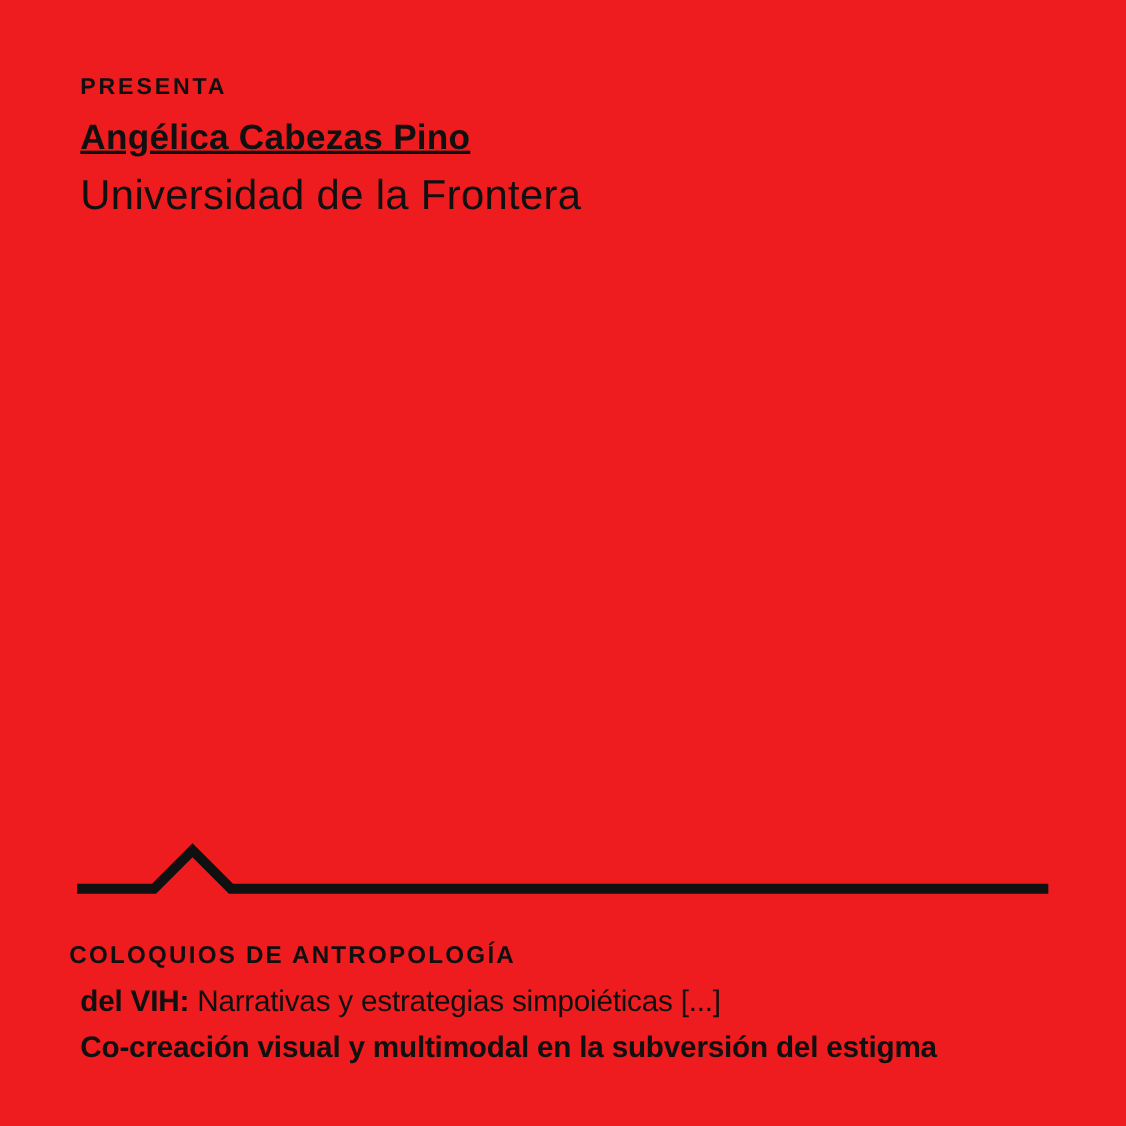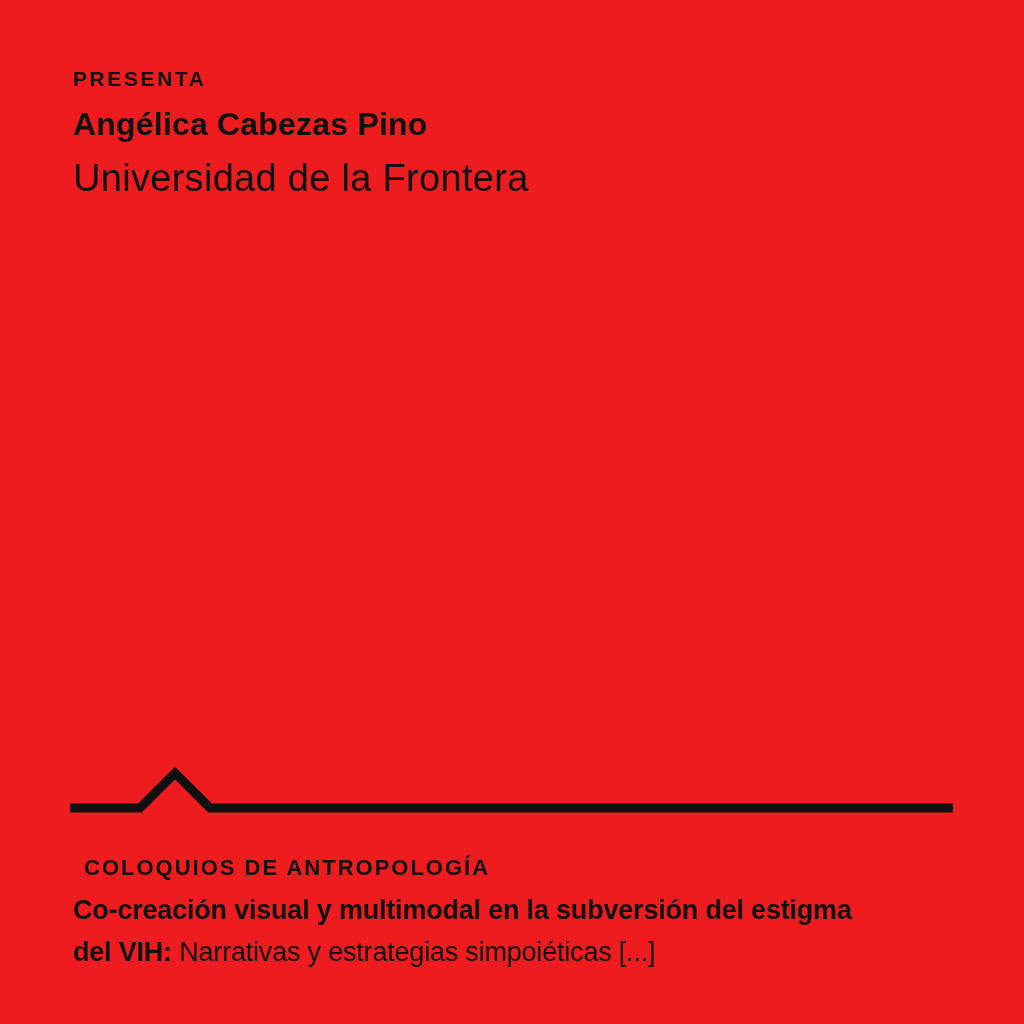--- a/index.html
+++ b/index.html
@@ -26,40 +26,41 @@
     line-height: 1.2;
   }
   .presenter-name {
     position: absolute;
     left: 73px;
     top: 105px;
     font-size: 32px;
     font-weight: 700;
     letter-spacing: 0.2px;
     line-height: 1.2;
+    text-decoration: underline;
   }
   .affiliation {
     position: absolute;
     left: 73px;
     top: 156px;
     font-size: 38px;
     font-weight: 400;
     letter-spacing: 0.3px;
     line-height: 1.2;
   }
   .divider {
     position: absolute;
     left: 66px;
     top: 758px;
     width: 892px;
     height: 60px;
   }
   .series-label {
     position: absolute;
-    left: 84px;
+    left: 63px;
     top: 855px;
     font-size: 22px;
     font-weight: 700;
     letter-spacing: 2px;
     line-height: 1.2;
   }
   .talk-title {
     position: absolute;
     left: 73px;
     top: 889px;
@@ -84,21 +85,21 @@
   <div class="affiliation">Universidad de la Frontera</div>
 
   <svg class="divider" viewBox="0 0 892 60" aria-hidden="true">
     <polyline points="4,50 74,50 109,15 144,50 887,50" fill="none" stroke="currentColor" stroke-width="9" stroke-linejoin="miter" stroke-linecap="butt"></polyline>
   </svg>
 
   <div class="series-label">COLOQUIOS DE ANTROPOLOGÍA</div>
 
   <div class="talk-title">
     <div class="title-line">
-      <span class="bold">Co-creación visual y multimodal en la subversión del estigma</span>
+      <span class="bold">del VIH:</span>
+      <span class="regular">Narrativas y estrategias simpoiéticas [...]</span>
     </div>
     <div class="title-line">
-      <span class="bold">del VIH:</span>
-      <span class="regular">Narrativas y estrategias simpoiéticas [...]</span>
+      <span class="bold">Co-creación visual y multimodal en la subversión del estigma</span>
     </div>
   </div>
 
 </div>
 
 </body></html>

